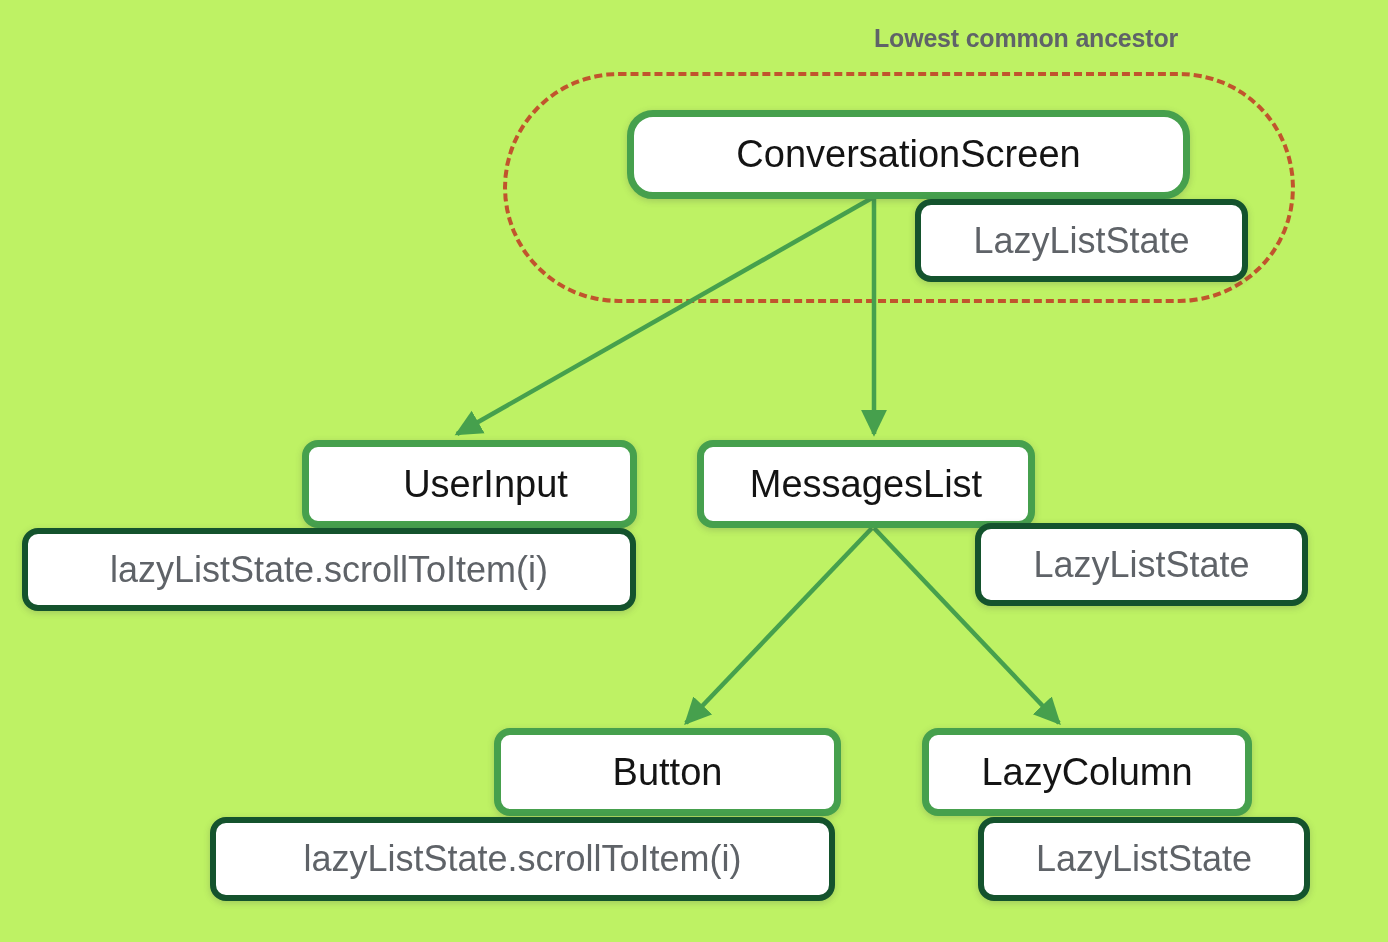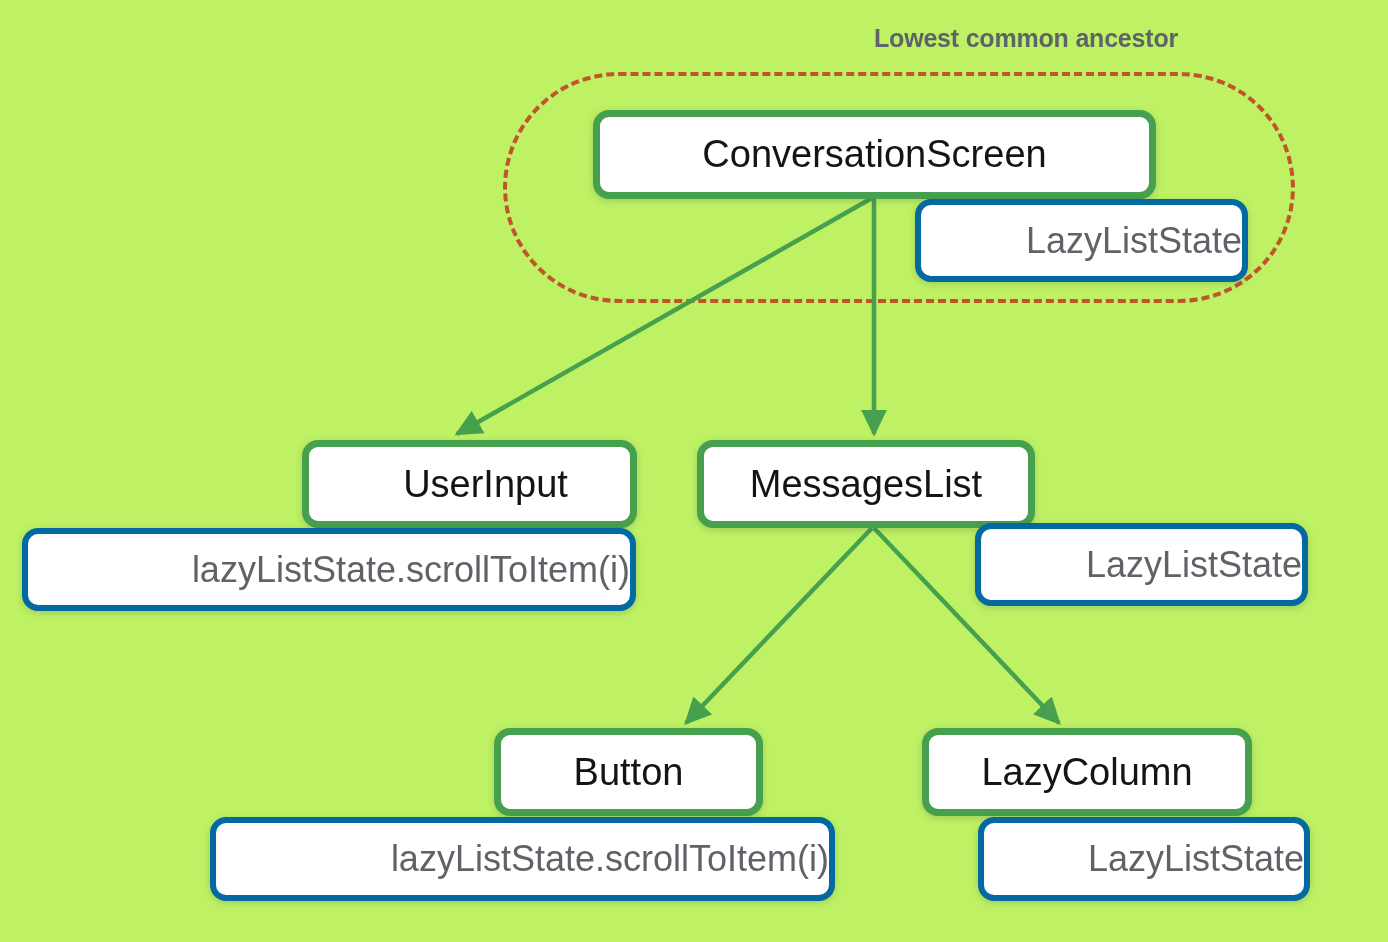--- a/index.html
+++ b/index.html
@@ -47,25 +47,24 @@
     white-space: nowrap;
     box-shadow: 0 2px 7px rgba(60,64,67,0.22);
   }
   .node.green {
     border: 7px solid #46a04d;
     border-radius: 16px;
     color: #141414;
     font-size: 38px;
   }
   .node.yellow {
-    border: 6px solid #0369a1;
+    border: 6px solid #14532d;
     border-radius: 16px;
     color: #5f6368;
     font-size: 36px;
-    justify-content: flex-end;
   }
 </style>
 </head>
 <body>
 
 <div id="canvas">
 
   <div class="lca-label" style="left:874px; top:24px;">Lowest common ancestor</div>
 
   <div class="lca-region" style="left:503px; top:72px; width:792px; height:231px;"></div>
@@ -77,21 +76,21 @@
       </marker>
     </defs>
     <g stroke="#46a04d" stroke-width="4.5" fill="none" marker-end="url(#arrowhead)">
       <line x1="872" y1="198" x2="457" y2="434"></line>
       <line x1="874" y1="198" x2="874" y2="434"></line>
       <line x1="872" y1="528" x2="686" y2="723"></line>
       <line x1="874" y1="528" x2="1059" y2="723"></line>
     </g>
   </svg>
 
-  <div class="node green" style="left:593px; top:110px; width:563px; height:89px;">
+  <div class="node green" style="left:627px; top:110px; width:563px; height:89px;border-radius:26px;">
     <span>ConversationScreen</span>
   </div>
 
   <div class="node yellow" style="left:915px; top:199px; width:333px; height:83px;">
     <span>LazyListState</span>
   </div>
 
   <div class="node green" style="left:302px; top:440px; width:335px; height:88px;padding-left:32px;">
     <span>UserInput</span>
   </div>
@@ -101,21 +100,21 @@
   </div>
 
   <div class="node green" style="left:697px; top:440px; width:338px; height:88px;">
     <span>MessagesList</span>
   </div>
 
   <div class="node yellow" style="left:975px; top:523px; width:333px; height:83px;">
     <span>LazyListState</span>
   </div>
 
-  <div class="node green" style="left:494px; top:728px; width:269px; height:88px;">
+  <div class="node green" style="left:494px; top:728px; width:347px; height:88px;">
     <span>Button</span>
   </div>
 
   <div class="node yellow" style="left:210px; top:817px; width:625px; height:84px;">
     <span>lazyListState.scrollToItem(i)</span>
   </div>
 
   <div class="node green" style="left:922px; top:728px; width:330px; height:88px;justify-content:center;">
     <span>LazyColumn</span>
   </div>

